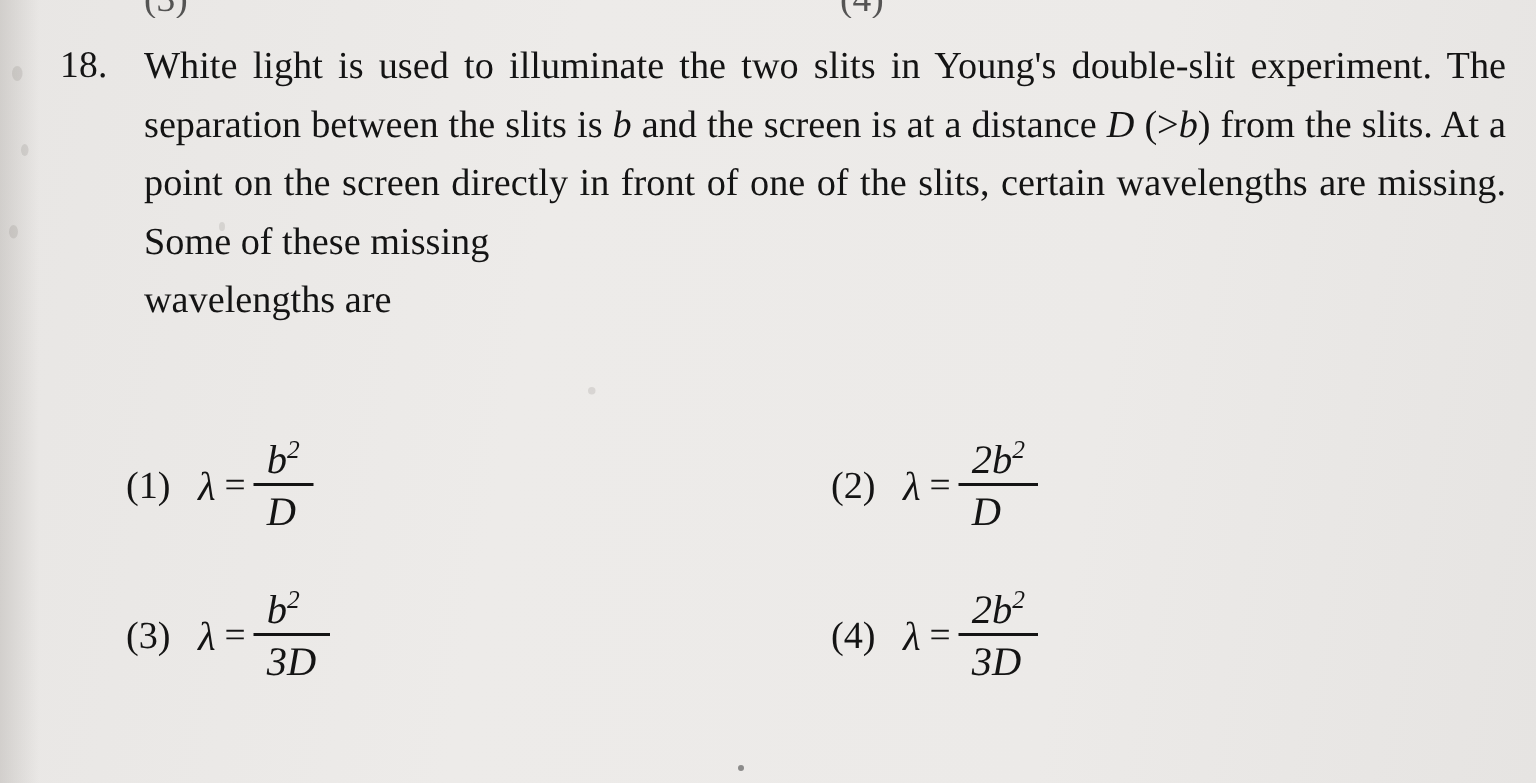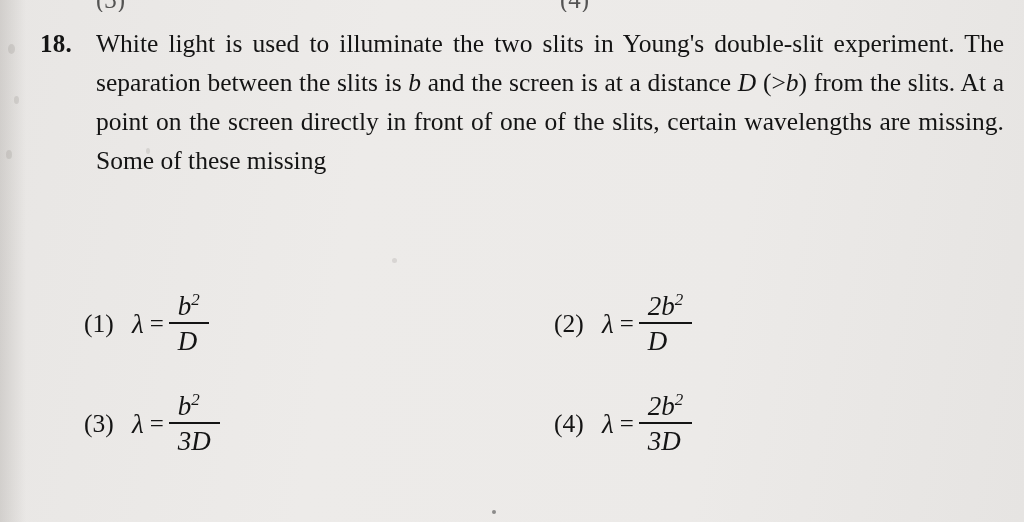--- a/index.html
+++ b/index.html
@@ -42,21 +42,21 @@
     position: absolute;
     left: 40px;
     top: 24px;
     width: 964px;
   }
 
   .qnum {
     position: absolute;
     left: 0px;
     top: 6px;
-    font-weight: bold;
+    font-weight: normal;
     font-size: 25px;
     letter-spacing: 0.2px;
   }
 
   .qtext {
     position: absolute;
     left: 56px;
     top: 0px;
     width: 908px;
     font-size: 25.5px;
@@ -165,20 +165,21 @@
 
   <div class="qblock">
     <div class="qnum">18.</div>
 
     <div class="qtext">
       White light is used to illuminate the two slits in Young's
       double-slit experiment. The separation between the slits is
       <i class="v">b</i> and the screen is at a distance <i class="v">D</i> (&gt;<i class="v">b</i>) from the slits. At
       a point on the screen directly in front of one of the slits,
       certain wavelengths are missing. Some of these missing
+      <span class="lastline">wavelengths are</span>
     </div>
   </div>
 
   <div class="options">
 
     <div class="optrow">
 
       <div class="opt left">
         <span class="optlabel">(1)</span>
         <span class="lam">λ</span>

